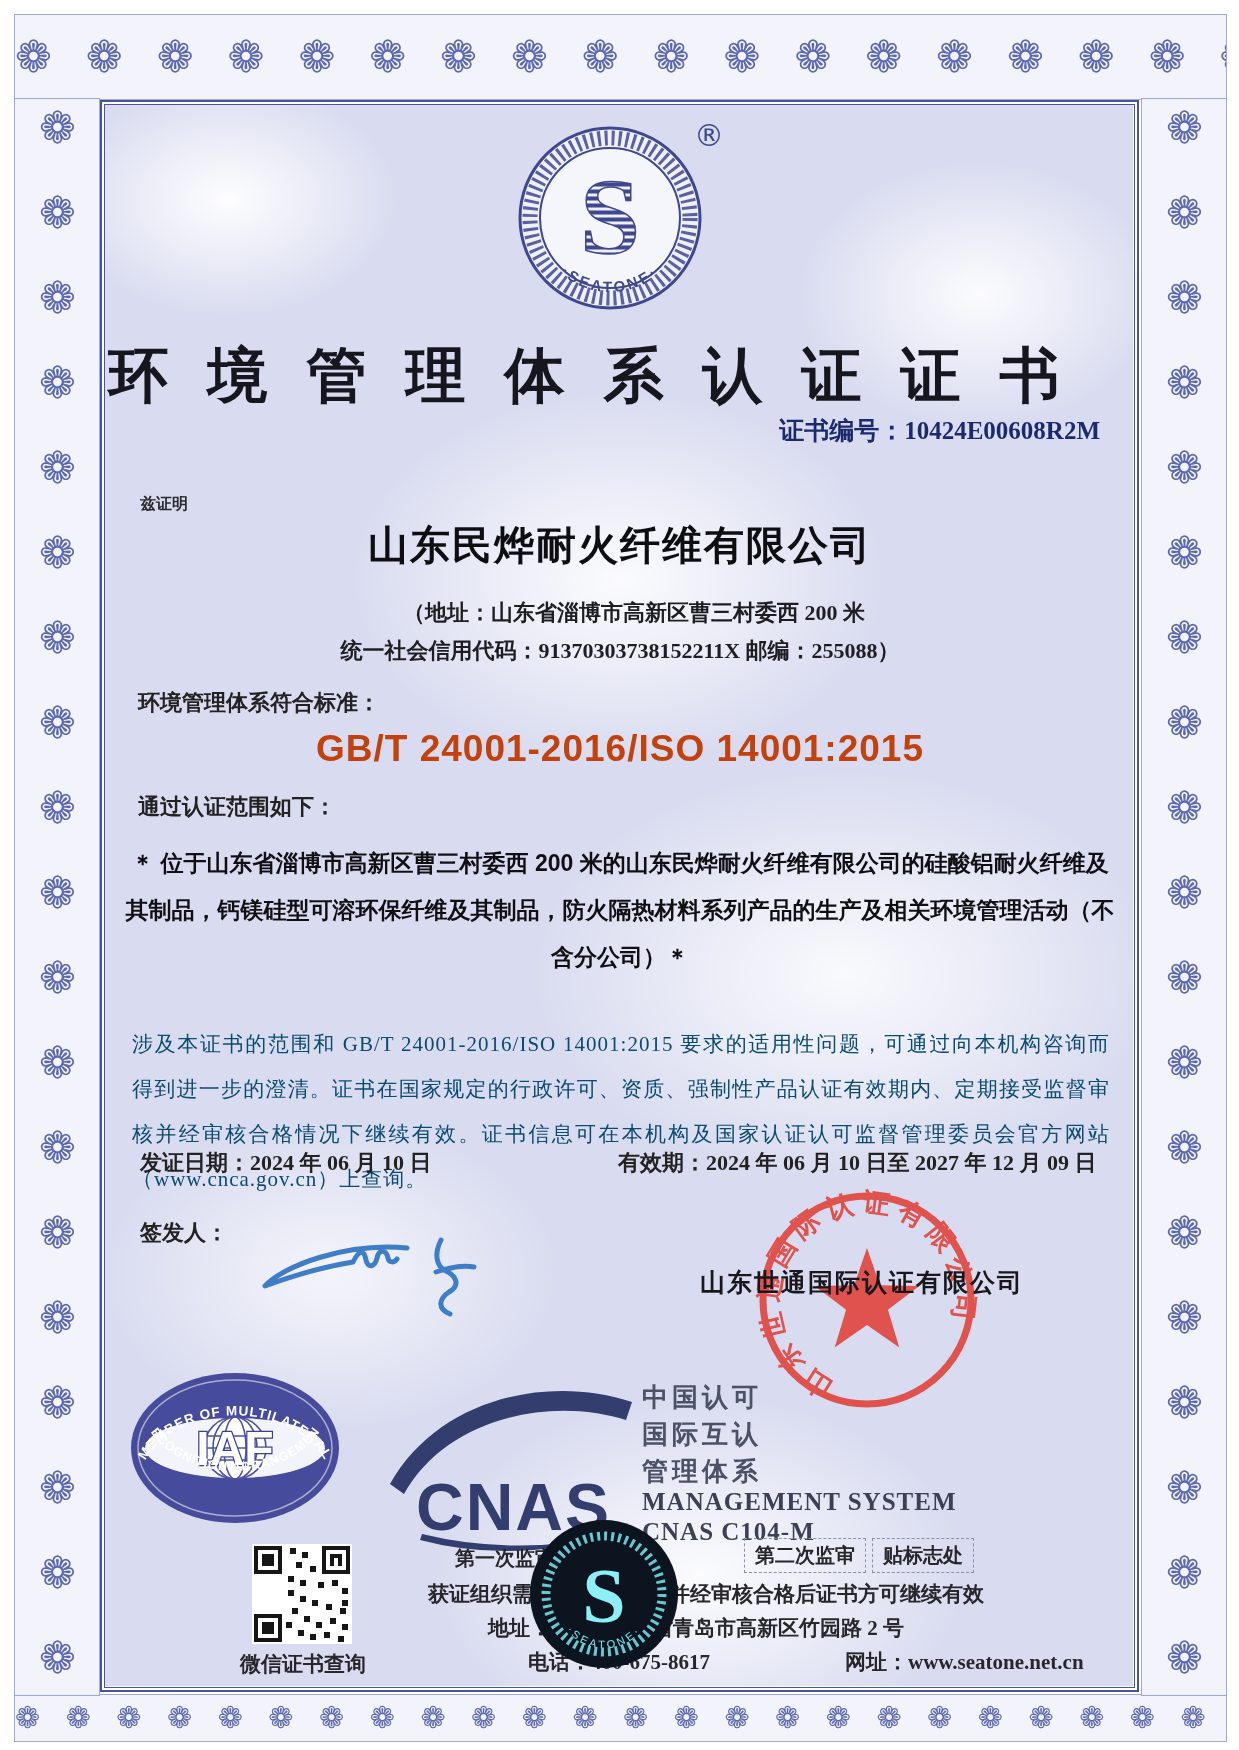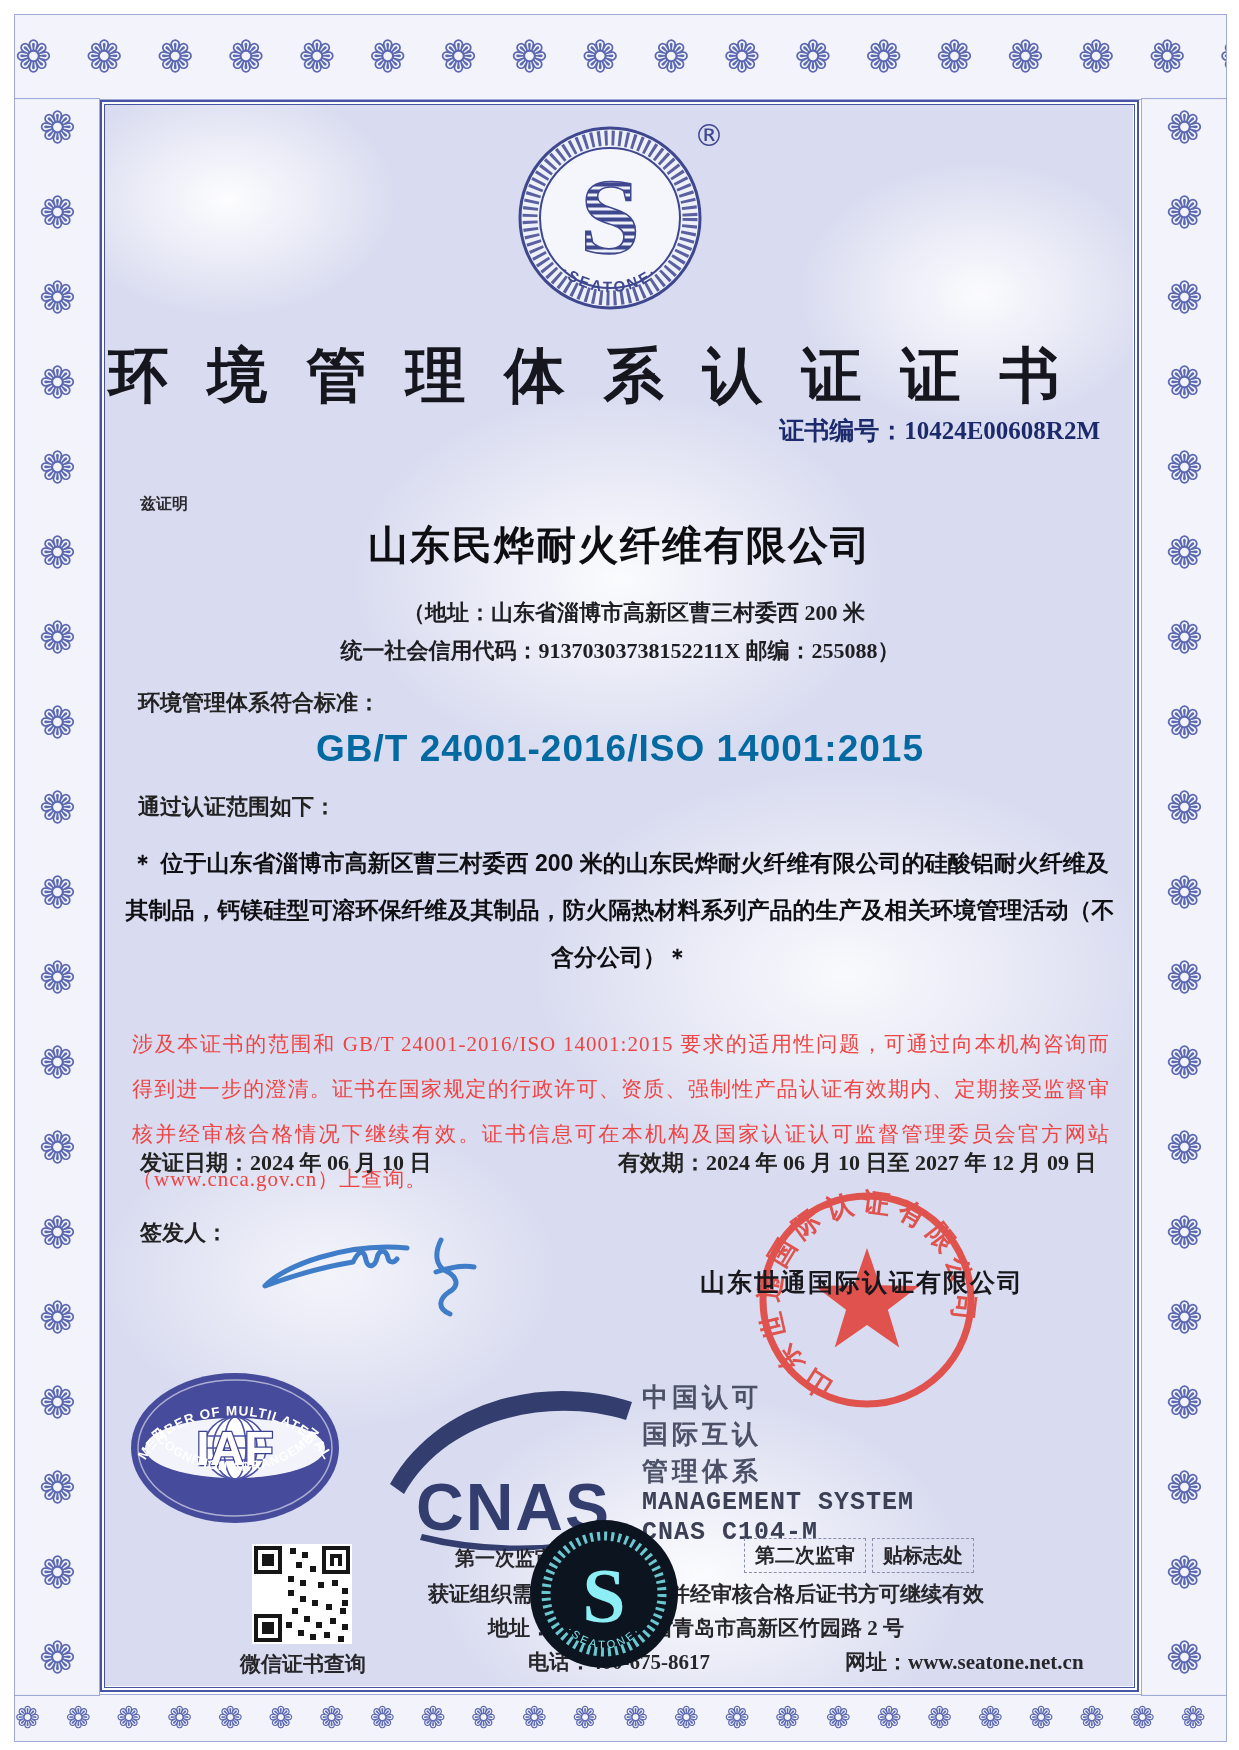--- a/index.html
+++ b/index.html
@@ -28,27 +28,27 @@
   .serif{font-family:"Liberation Serif",serif;}
   .sans{font-family:"Liberation Sans",sans-serif;}
   .title{left:100px;top:336px;width:980px;text-align:center;font-size:60px;font-weight:bold;
          letter-spacing:12px;color:#16161f;}
   .certno{left:640px;top:414px;width:460px;text-align:right;font-size:25px;font-weight:bold;color:#1c2a6b;}
   .certify{left:140px;top:494px;font-size:16px;font-weight:600;color:#2a2a2e;}
   .company{left:170px;top:518px;width:900px;text-align:center;font-size:40px;font-weight:bold;letter-spacing:2px;color:#0e0e12;}
   .addr{left:184px;top:598px;width:900px;text-align:center;font-size:22px;font-weight:600;}
   .credit{left:170px;top:636px;width:900px;text-align:center;font-size:22px;font-weight:600;}
   .label{font-size:22px;font-weight:600;color:#222;}
-  .standard{left:120px;top:728px;width:1000px;text-align:center;font-size:37px;font-weight:bold;color:#0369a1;letter-spacing:1px;}
+  .standard{left:120px;top:728px;width:1000px;text-align:center;font-size:37px;font-weight:bold;color:#c2410c;letter-spacing:1px;}
   .scope{left:125px;top:840px;width:990px;text-align:center;font-size:23px;font-weight:bold;line-height:47px;color:#101014;}
-  .legal{left:132px;top:1022px;width:978px;font-size:21px;font-weight:500;line-height:45px;text-align:justify;color:#ef4444;letter-spacing:1px;}
+  .legal{left:132px;top:1022px;width:978px;font-size:21px;font-weight:500;line-height:45px;text-align:justify;color:#0c4a6e;letter-spacing:1px;}
   .footnote{font-size:21px;font-weight:700;color:#26262b;}
   .dash{border:1px dashed #8a8fae;padding:3px 10px;}
   .cnline{font-size:26px;font-weight:600;color:#4c5168;letter-spacing:4px;font-family:"Liberation Sans",sans-serif;}
-  .enline{font-size:25px;font-weight:bold;color:#3c4054;font-family:Liberation Mono, monospace;letter-spacing:1px;}
+  .enline{font-size:25px;font-weight:bold;color:#3c4054;font-family:Liberation Serif, serif;letter-spacing:1px;}
   svg{position:absolute;overflow:visible;}
 </style>
 </head>
 <body>
 
 <div id="page">
 
   <div class="orn orn-top">❁ ❁ ❁ ❁ ❁ ❁ ❁ ❁ ❁ ❁ ❁ ❁ ❁ ❁ ❁ ❁ ❁ ❁ ❁ ❁ ❁ ❁ ❁ ❁ ❁ ❁ ❁ ❁ ❁ ❁ ❁ ❁ ❁ ❁ ❁ ❁ ❁ ❁ ❁ ❁ ❁ ❁ ❁ ❁ ❁ ❁ ❁ ❁ ❁ ❁ ❁ ❁ ❁ ❁ ❁ ❁ ❁ ❁ ❁ ❁ ❁ ❁ ❁ ❁ ❁ ❁ ❁ ❁ ❁ ❁ ❁ ❁ ❁ ❁ ❁ ❁ ❁ ❁ ❁ ❁ ❁ ❁ ❁ ❁ ❁ ❁ ❁ ❁ ❁ ❁ </div>
   <div class="orn orn-bottom">❁ ❁ ❁ ❁ ❁ ❁ ❁ ❁ ❁ ❁ ❁ ❁ ❁ ❁ ❁ ❁ ❁ ❁ ❁ ❁ ❁ ❁ ❁ ❁ ❁ ❁ ❁ ❁ ❁ ❁ ❁ ❁ ❁ ❁ ❁ ❁ ❁ ❁ ❁ ❁ ❁ ❁ ❁ ❁ ❁ ❁ ❁ ❁ ❁ ❁ ❁ ❁ ❁ ❁ ❁ ❁ ❁ ❁ ❁ ❁ ❁ ❁ ❁ ❁ ❁ ❁ ❁ ❁ ❁ ❁ ❁ ❁ ❁ ❁ ❁ ❁ ❁ ❁ ❁ ❁ ❁ ❁ ❁ ❁ ❁ ❁ ❁ ❁ ❁ ❁ </div>
   <div class="orn orn-left">❁ ❁ ❁ ❁ ❁ ❁ ❁ ❁ ❁ ❁ ❁ ❁ ❁ ❁ ❁ ❁ ❁ ❁ ❁ ❁ ❁ ❁ ❁ ❁ ❁ ❁ ❁ ❁ ❁ ❁ ❁ ❁ ❁ ❁ ❁ ❁ ❁ ❁ ❁ ❁ ❁ ❁ ❁ ❁ ❁ ❁ ❁ ❁ ❁ ❁ ❁ ❁ ❁ ❁ ❁ ❁ ❁ ❁ ❁ ❁ ❁ ❁ ❁ ❁ ❁ ❁ ❁ ❁ ❁ ❁ ❁ ❁ ❁ ❁ ❁ ❁ ❁ ❁ ❁ ❁ ❁ ❁ ❁ ❁ ❁ ❁ ❁ ❁ ❁ ❁ </div>

